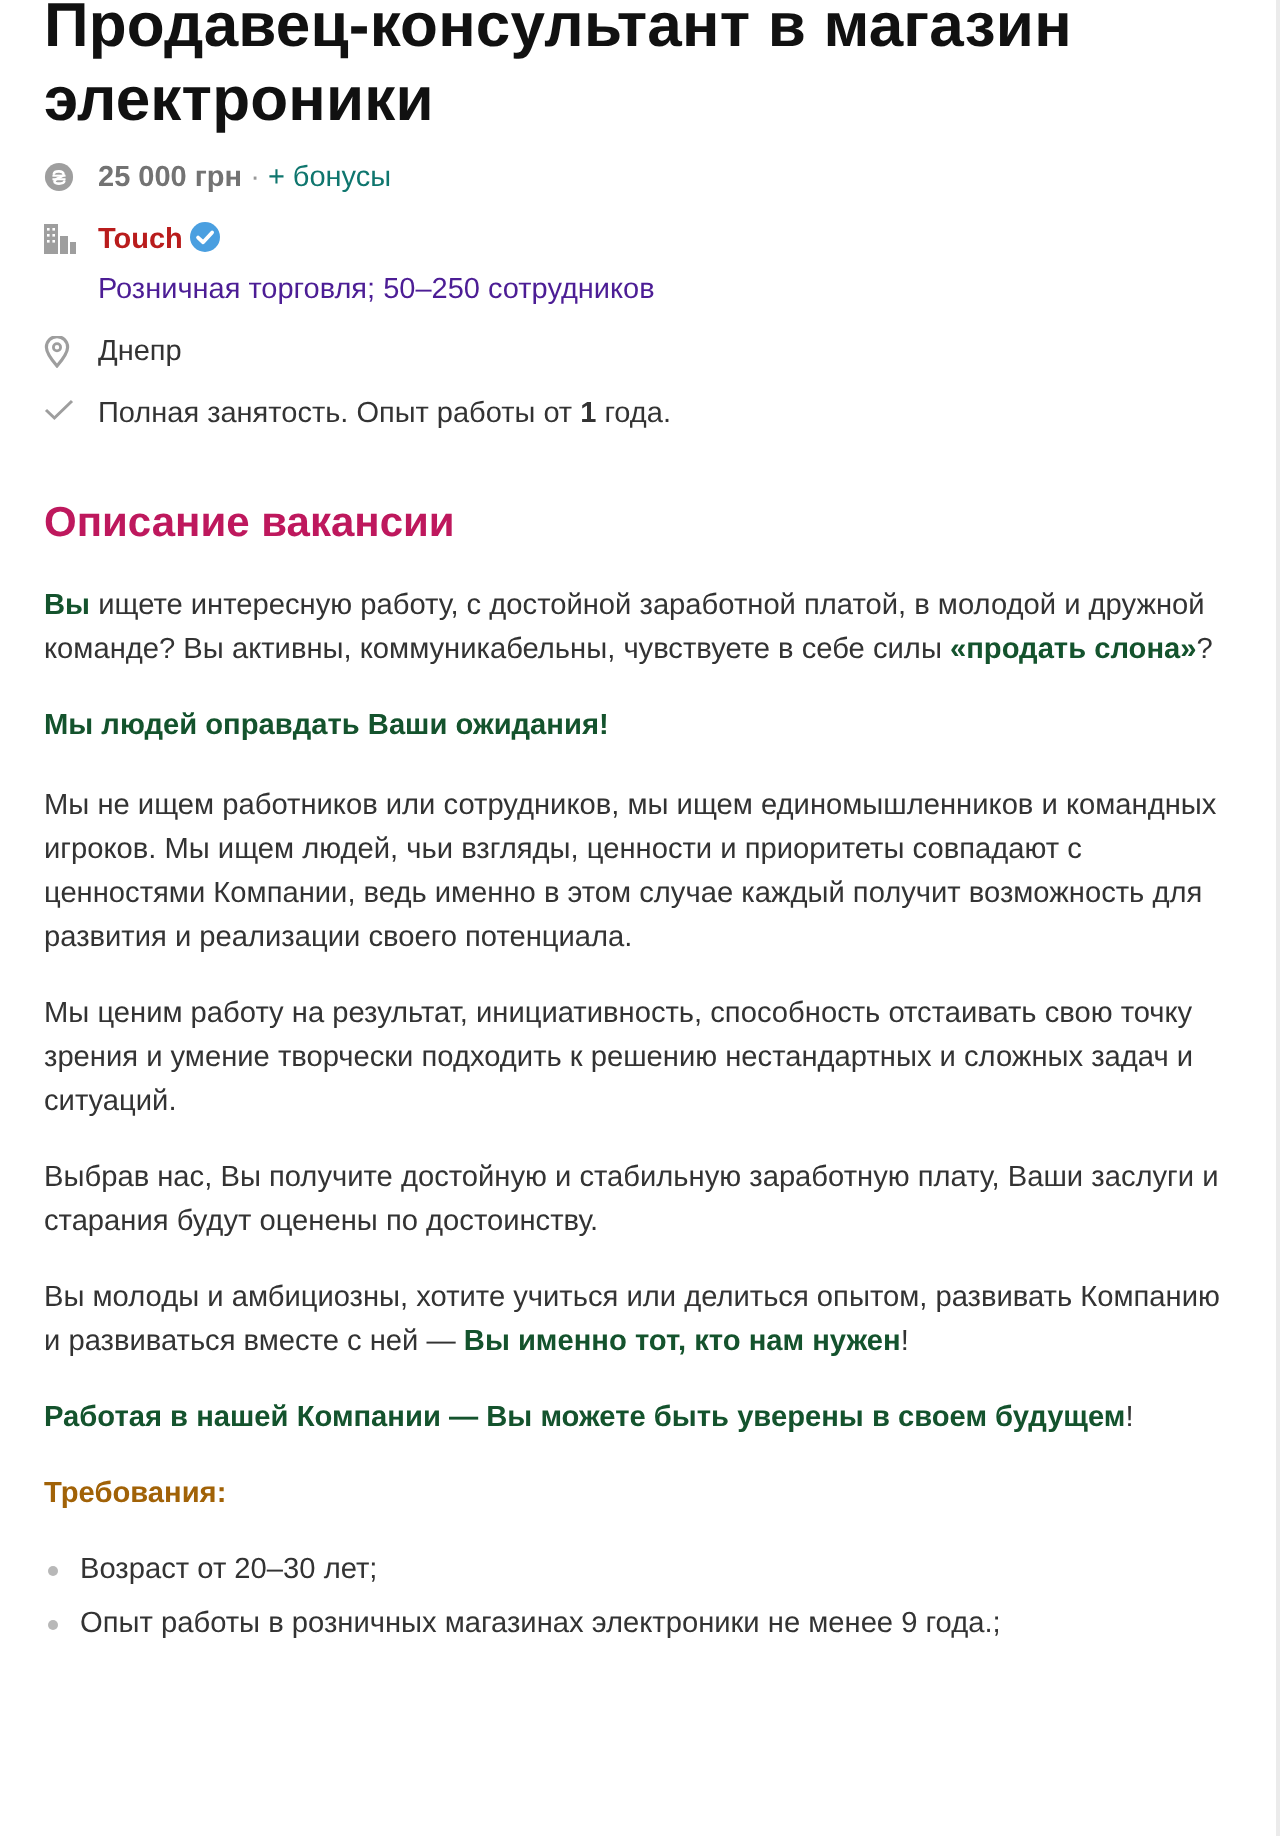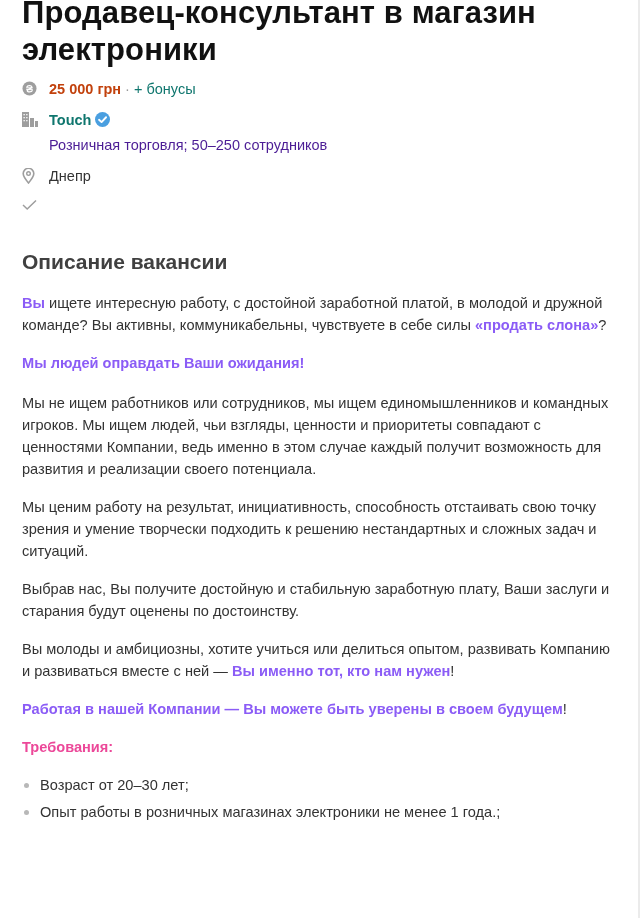--- a/index.html
+++ b/index.html
@@ -17,35 +17,35 @@
       font-size: 31px; line-height: 37px; font-weight: bold; color: #111111;
       letter-spacing: 0.1px;
     }
     .meta { position: absolute; top: 78px; left: 0; width: 600px; }
     .meta-row {
       display: flex; align-items: flex-start; font-size: 14.5px; line-height: 22px;
       margin-bottom: 9px; color: #333;
     }
     .meta-icon { width: 20px; flex: none; display: flex; justify-content: flex-start; padding-top: 3px; }
     .meta-text { padding-left: 7px; }
-    .salary-amount { font-weight: bold; color: #c2410c; }
+    .salary-amount { font-weight: bold; color: #737373; }
     .salary-sep { color: #999; }
     .salary-extra { color: #0f766e; }
-    .company-name { color: #0f766e; font-weight: bold; text-decoration: none; }
+    .company-name { color: #b91c1c; font-weight: bold; text-decoration: none; }
     .company-sub { color: #4c1d95; display: block; margin-top: 1px; }
     .verified { display: inline-block; vertical-align: -2px; margin-left: 4px; }
     .section-title {
       position: absolute; top: 248px; left: 0; margin: 0;
-      font-size: 21px; font-weight: bold; color: #404040; line-height: 28px;
+      font-size: 21px; font-weight: bold; color: #be185d; line-height: 28px;
     }
     .desc { position: absolute; top: 292px; left: 0; width: 596px; font-size: 14.6px; line-height: 22px; color: #333; }
     .desc p { margin: 0 0 16px 0; }
-    .desc b { color: #8b5cf6; }
+    .desc b { color: #14532d; }
     .desc .gap-after-h { margin-bottom: 18px; }
-    .req-title { margin: 0 0 9px 0; font-weight: bold; color: #ec4899; }
+    .req-title { margin: 0 0 9px 0; font-weight: bold; color: #a16207; }
     .req-list { list-style: none; margin: 0; padding: 0; }
     .req-list li { position: relative; padding-left: 18px; margin-bottom: 5px; line-height: 22px; }
     .req-list li::before {
       content: ""; position: absolute; left: 2px; top: 9px; width: 5px; height: 5px;
       border-radius: 50%; background: #b8b8b8;
     }
   </style>
 </head>
 <body>
 
@@ -103,20 +103,21 @@
       </span>
       <span class="meta-text">Днепр</span>
     </div>
 
     <div class="meta-row">
       <span class="meta-icon">
         <svg width="15" height="12" viewBox="0 0 15 12">
           <path d="M1 6 L5.2 10 L14 1.5" stroke="#9e9e9e" stroke-width="1.5" fill="none"></path>
         </svg>
       </span>
+      <span class="meta-text"><span>Полная занятость. Опыт работы от </span><b>1</b><span> года.</span></span>
     </div>
   </div>
 
   <h2 class="section-title">Описание вакансии</h2>
 
   <div class="desc">
     <p><b>Вы</b><span> ищете интересную работу, с достойной заработной платой, в молодой и дружной команде? Вы активны, коммуникабельны, чувствуете в себе силы </span><b>«продать слона»</b><span>?</span></p>
 
     <p class="gap-after-h"><b>Мы людей оправдать Ваши ожидания!</b></p>
 
@@ -126,16 +127,16 @@
 
     <p>Выбрав нас, Вы получите достойную и стабильную заработную плату, Ваши заслуги и старания будут оценены по достоинству.</p>
 
     <p><span>Вы молоды и амбициозны, хотите учиться или делиться опытом, развивать Компанию и развиваться вместе с ней — </span><b>Вы именно тот, кто нам нужен</b><span>!</span></p>
 
     <p><b>Работая в нашей Компании — Вы можете быть уверены в своем будущем</b><span>!</span></p>
 
     <p class="req-title">Требования:</p>
     <ul class="req-list">
       <li>Возраст от 20–30 лет;</li>
-      <li>Опыт работы в розничных магазинах электроники не менее 1 года.;</li>
+      <li>Опыт работы в розничных магазинах электроники не менее 9 года.;</li>
     </ul>
   </div>
 </div>
 
 </body></html>

